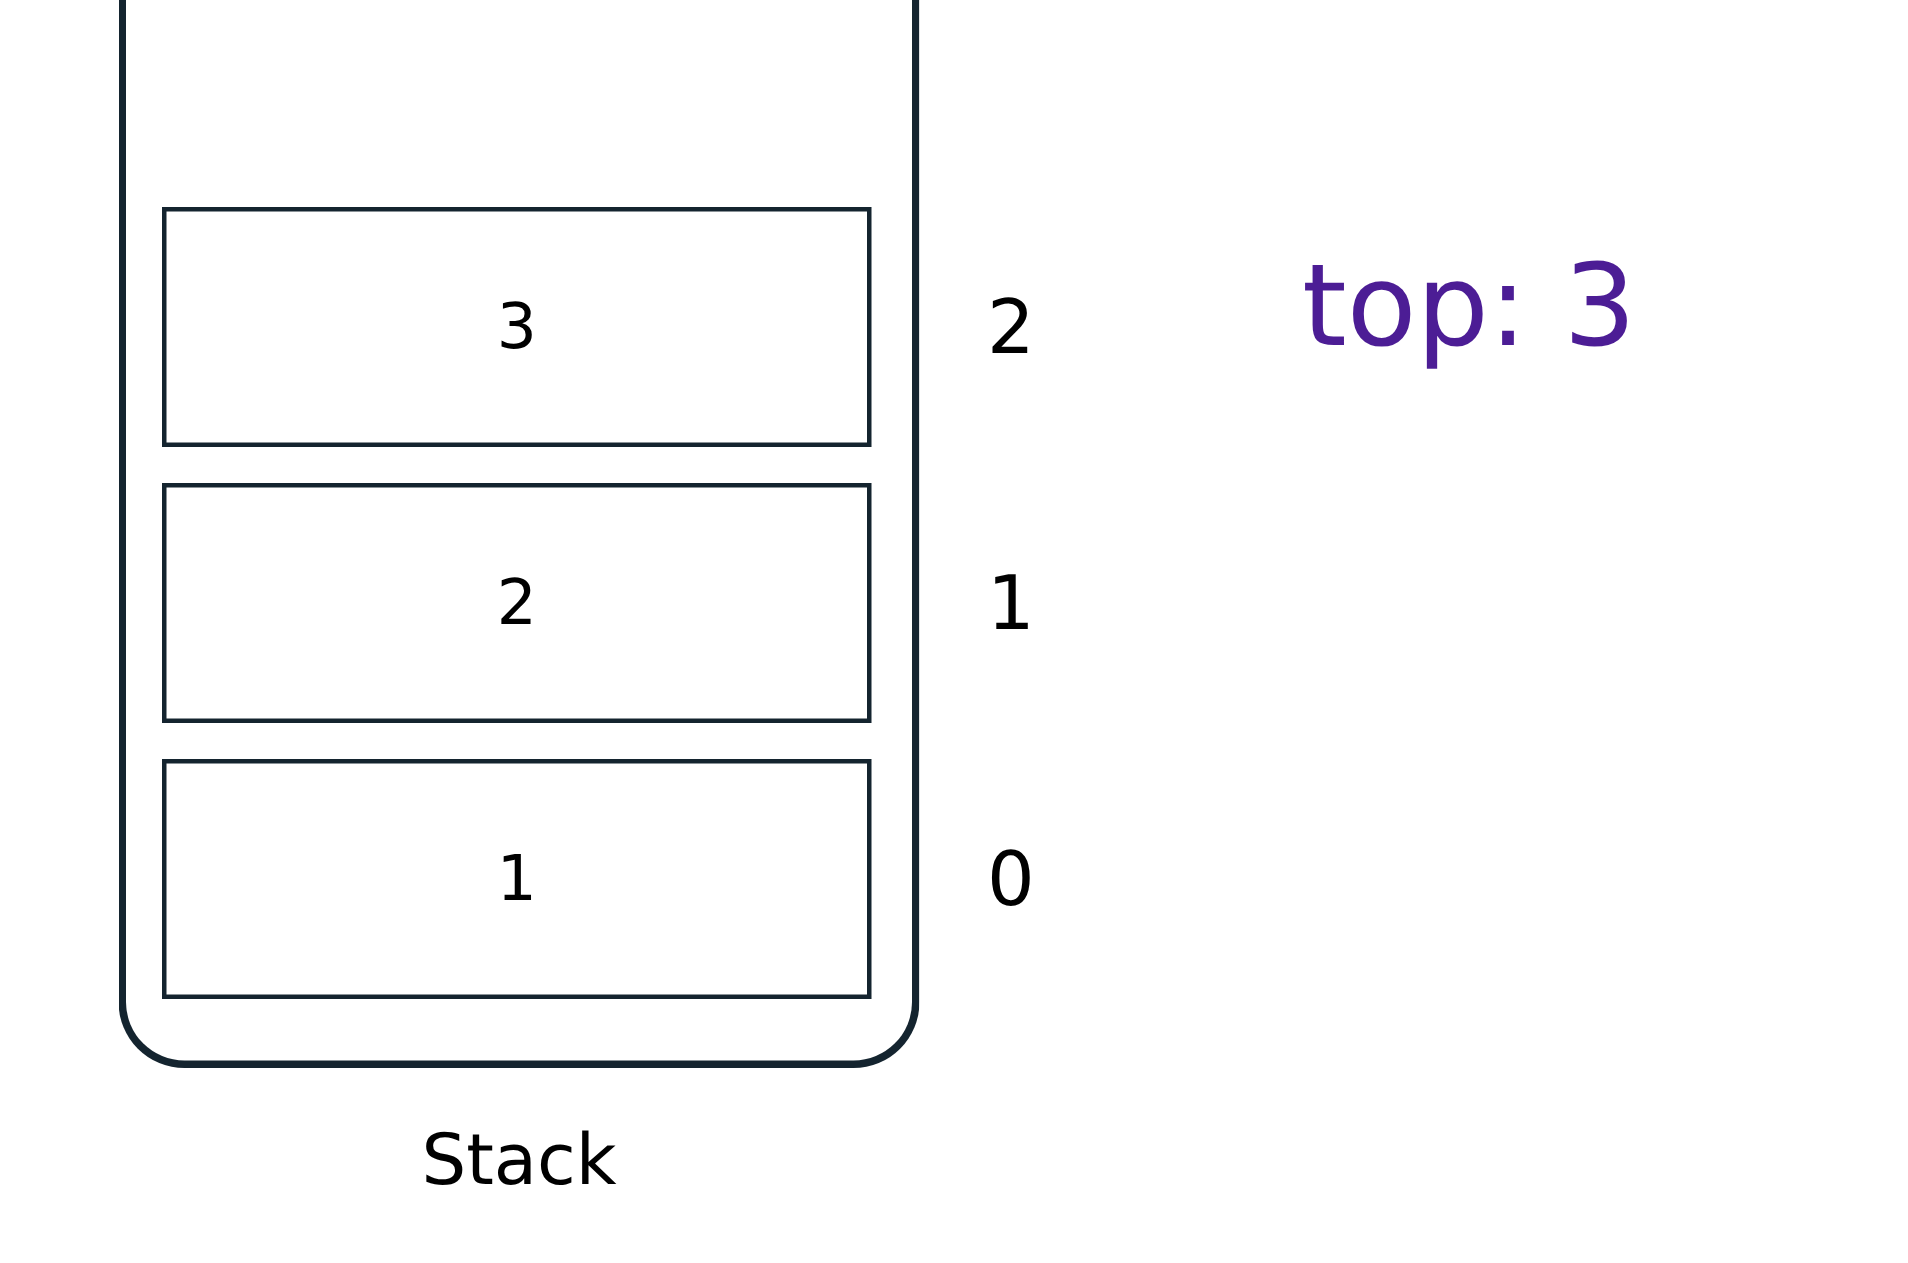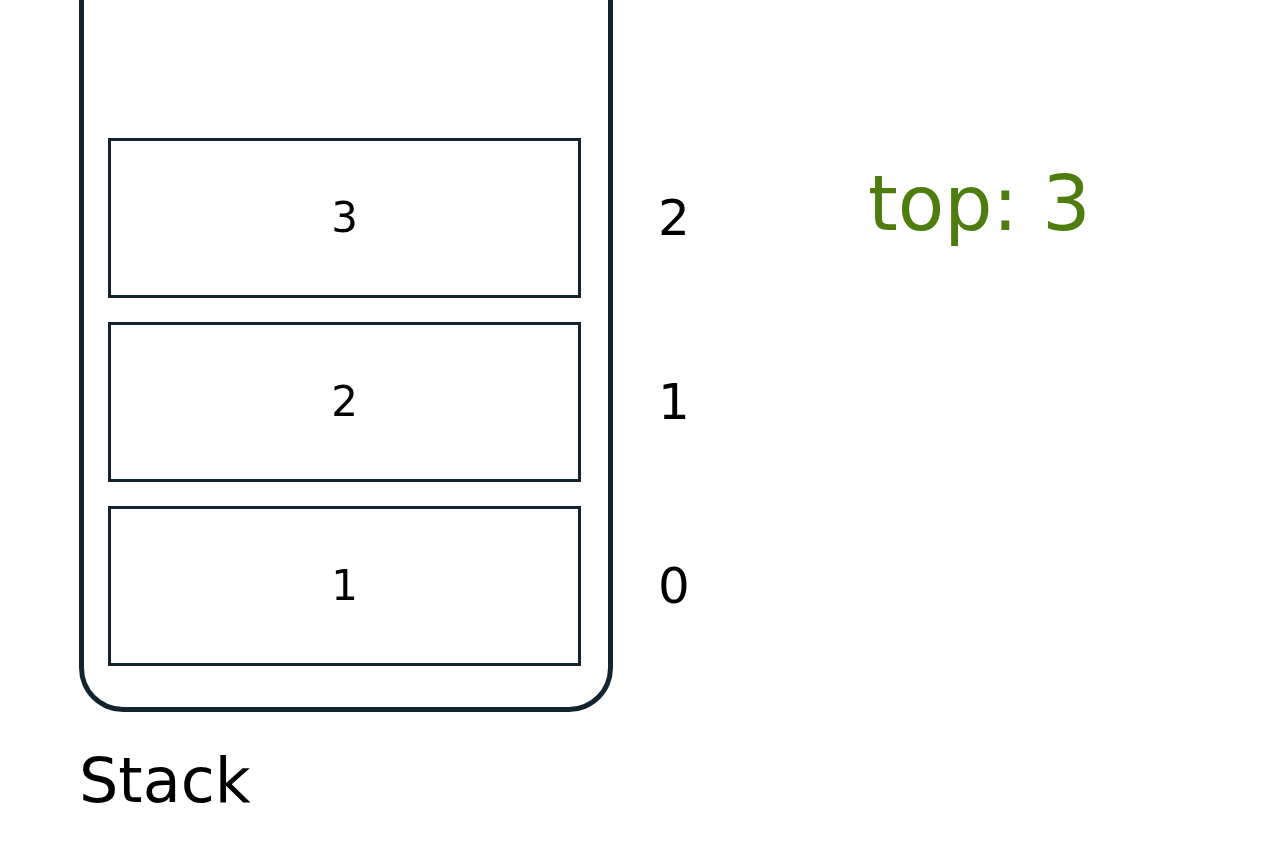--- a/index.html
+++ b/index.html
@@ -85,33 +85,34 @@
   .index-0 { top: 188px; }
   .index-1 { top: 372px; }
   .index-2 { top: 556px; }
 
   
   .stack-caption {
     position: absolute;
     left: 79px;
     top: 750px;
     width: 534px;
-    font-size: 62px;
+    text-align: center;
+    font-size: 47px;
     line-height: 1;
     color: #000000;
   }
 
   
   .top-annotation {
     position: absolute;
     left: 868px;
     top: 166px;
     font-size: 76px;
     line-height: 1;
-    color: #4d7c0f;
+    color: #4c1d95;
     white-space: pre;
   }
 </style>
 </head>
 <body>
 
 <div id="stage">
 
   <div class="stack-container"></div>
 

